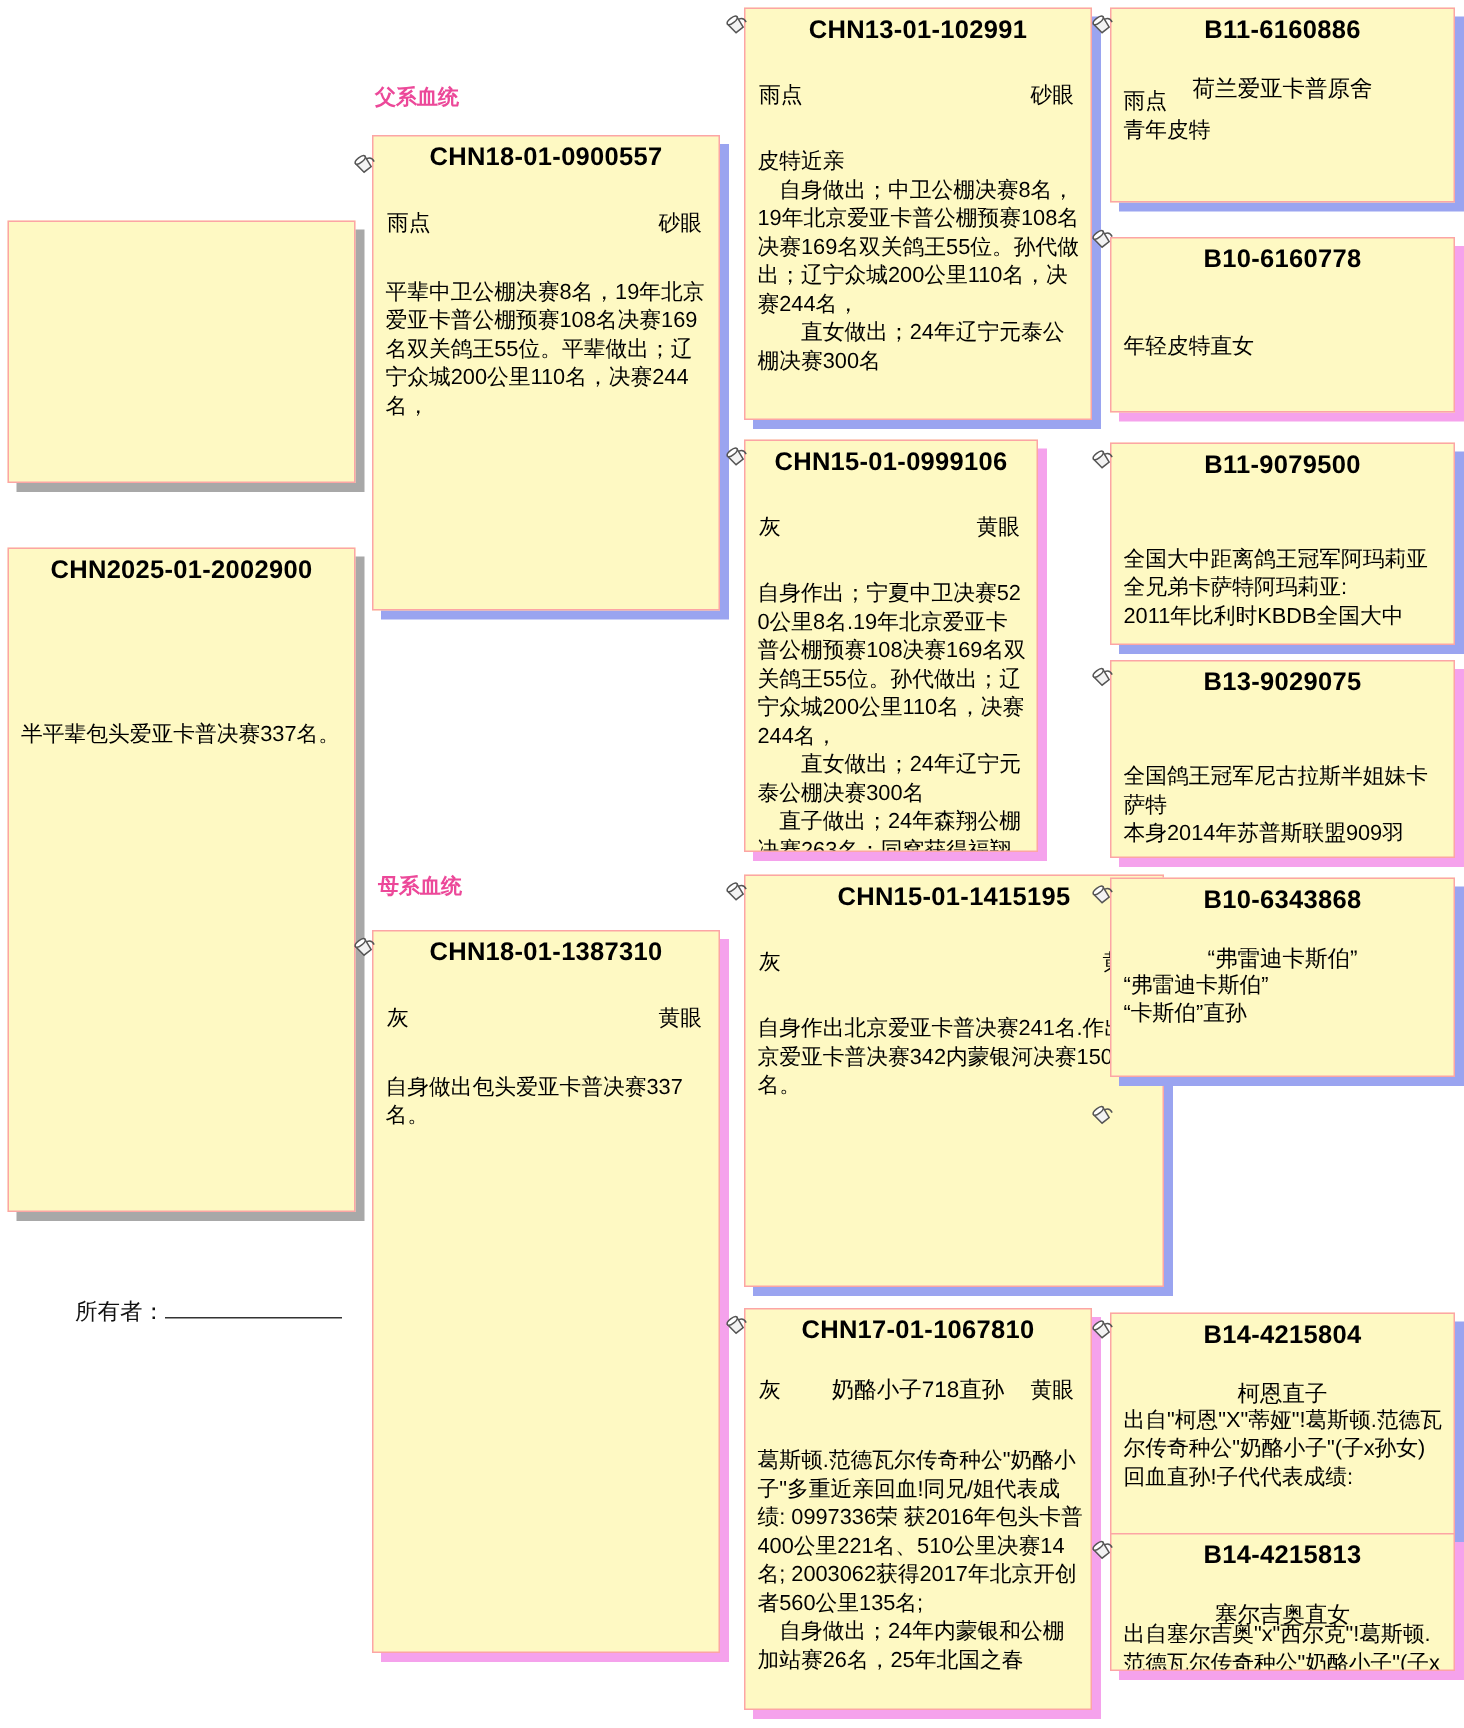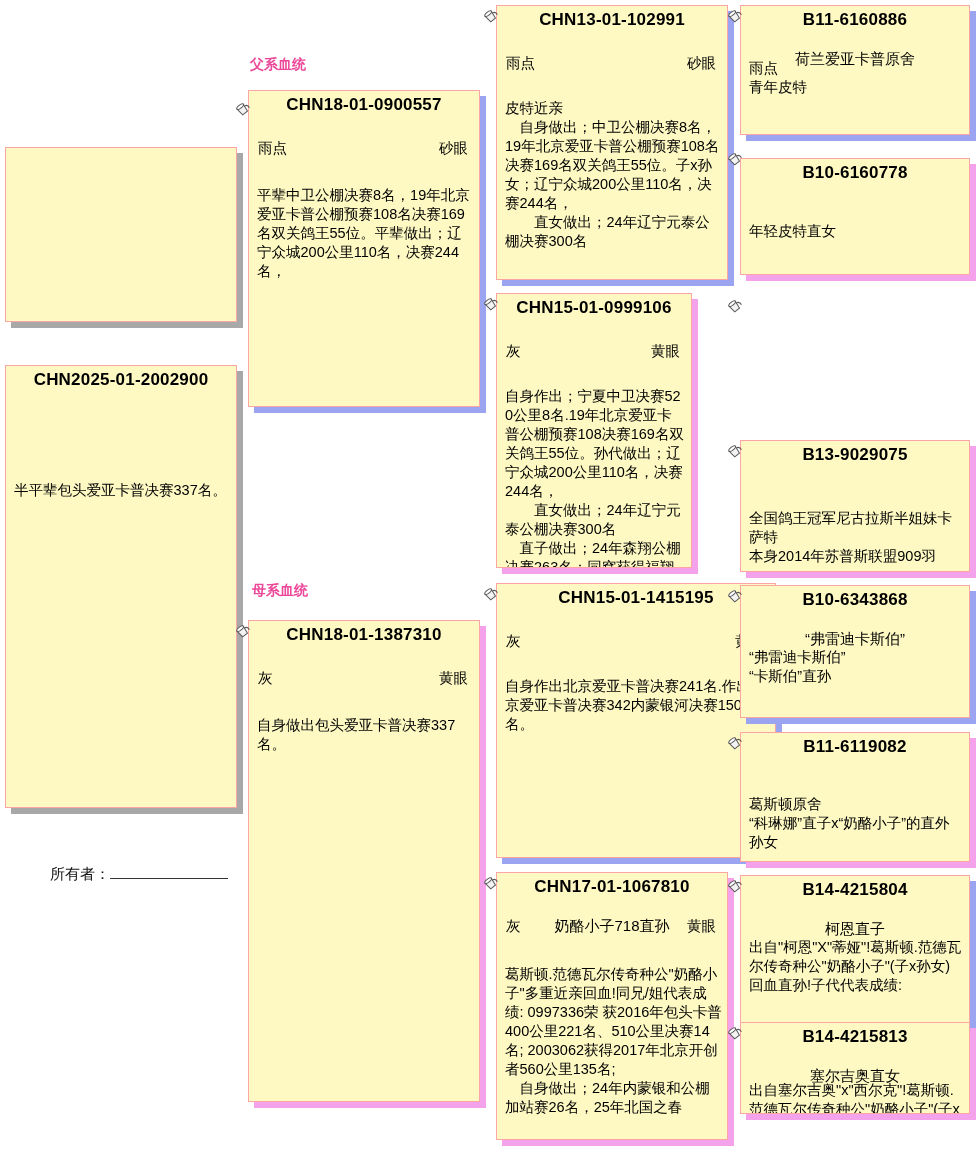--- a/index.html
+++ b/index.html
@@ -76,21 +76,21 @@
     <div class="bodytxt" style="top:95px;">自身做出包头爱亚卡普决赛337名。</div>
   </div>
 
   <div class="pbox m" style="left:496px;top:5px;width:232px;height:275px;">
     <div class="ring">CHN13-01-102991</div>
     <div class="colorrow" style="top:48px;">
       <span>雨点</span>
       <span>砂眼</span>
     </div>
     <div class="bodytxt" style="top:93px;">皮特近亲
-　自身做出；中卫公棚决赛8名，19年北京爱亚卡普公棚预赛108名决赛169名双关鸽王55位。子x孙女；辽宁众城200公里110名，决赛244名，
+　自身做出；中卫公棚决赛8名，19年北京爱亚卡普公棚预赛108名决赛169名双关鸽王55位。孙代做出；辽宁众城200公里110名，决赛244名，
 　　直女做出；24年辽宁元泰公棚决赛300名</div>
   </div>
 
   <div class="pbox f" style="left:496px;top:293px;width:196px;height:275px;">
     <div class="ring">CHN15-01-0999106</div>
     <div class="colorrow" style="top:48px;">
       <span>灰</span>
       <span>黄眼</span>
     </div>
     <div class="bodytxt" style="top:93px;">自身作出；宁夏中卫决赛520公里8名.19年北京爱亚卡普公棚预赛108决赛169名双关鸽王55位。孙代做出；辽宁众城200公里110名，决赛244名，
@@ -123,39 +123,39 @@
     <div class="subname">荷兰爱亚卡普原舍</div>
     <div class="bodytxt" style="top:53px;">雨点
 青年皮特</div>
   </div>
 
   <div class="pbox f" style="left:740px;top:158px;width:230px;height:117px;">
     <div class="ring">B10-6160778</div>
     <div class="bodytxt" style="top:63px;">年轻皮特直女</div>
   </div>
 
+  <div class="pbox m" style="left:740px;top:295px;width:230px;height:135px;">
+    <div class="ring">B11-9079500</div>
+    <div class="bodytxt" style="top:68px;">全国大中距离鸽王冠军阿玛莉亚全兄弟卡萨特阿玛莉亚:
+2011年比利时KBDB全国大中</div>
+  </div>
 
   <div class="pbox f" style="left:740px;top:440px;width:230px;height:132px;padding-left:24px;">
     <div class="ring">B13-9029075</div>
     <div class="bodytxt" style="top:68px;">全国鸽王冠军尼古拉斯半姐妹卡萨特
 本身2014年苏普斯联盟909羽</div>
   </div>
 
   <div class="pbox m" style="left:740px;top:585px;width:230px;height:133px;">
     <div class="ring">B10-6343868</div>
     <div class="subname">“弗雷迪卡斯伯”</div>
     <div class="bodytxt" style="top:62px;">“弗雷迪卡斯伯”
 “卡斯伯”直孙</div>
   </div>
 
-  <div class="pbox f" style="left:740px;top:732px;width:230px;height:130px;">
-    <div class="ring">B11-6119082</div>
-    <div class="bodytxt" style="top:62px;">葛斯顿原舍
-“科琳娜”直子x“奶酪小子”的直外孙女</div>
-  </div>
 
   <div class="pbox m" style="left:740px;top:875px;width:230px;height:152px;">
     <div class="ring">B14-4215804</div>
     <div class="subname">柯恩直子</div>
     <div class="bodytxt" style="top:62px;">出自"柯恩"X"蒂娅"!葛斯顿.范德瓦尔传奇种公"奶酪小子"(子x孙女)回血直孙!子代代表成绩:</div>
   </div>
 
   <div class="pbox f" style="left:740px;top:1022px;width:230px;height:92px;">
     <div class="ring">B14-4215813</div>
     <div class="subname">塞尔吉奥直女</div>

